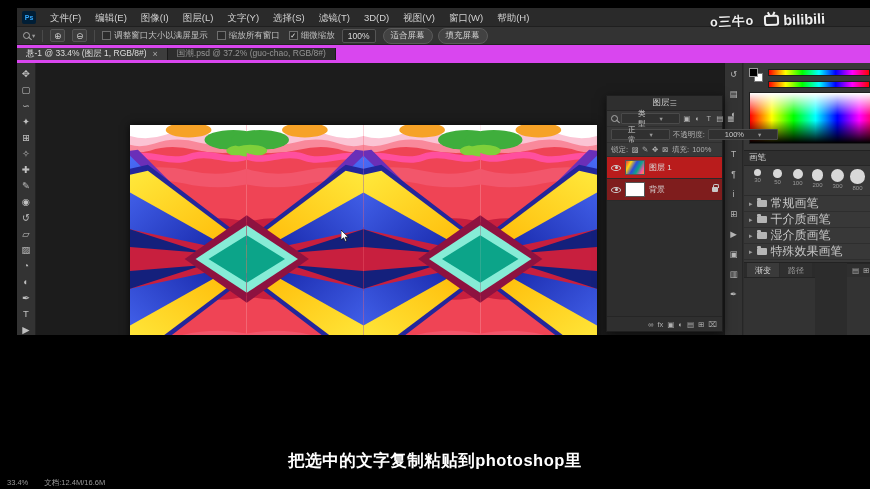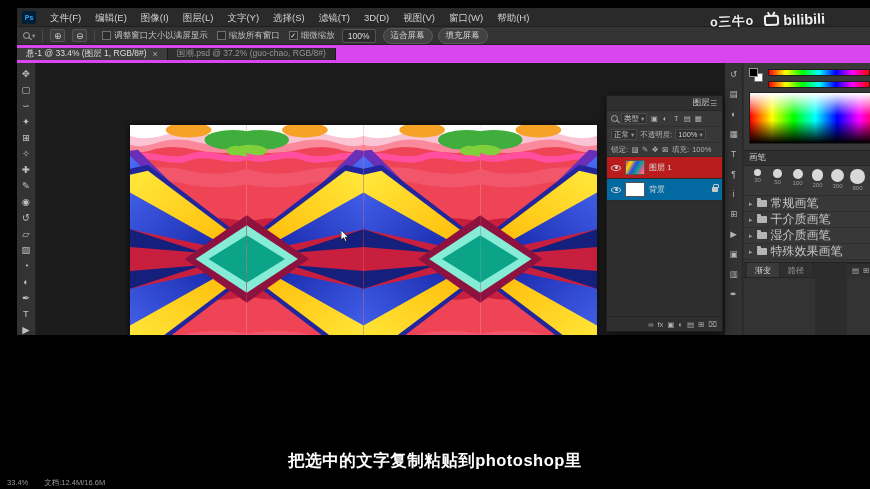--- a/index.html
+++ b/index.html
@@ -46,32 +46,32 @@
   .sw-bg{position:absolute;right:0;bottom:0;width:9px;height:9px;background:#fff;border:1px solid #888}
   .sw-fg{position:absolute;left:0;top:0;width:9px;height:9px;background:#0a0a0a;border:1px solid #aaa}
 
   
   .doc-canvas{position:absolute;left:113px;top:62px;width:467px;height:268px;box-shadow:0 0 8px rgba(0,0,0,.75);background:#fff}
   .doc-canvas svg{display:block}
   .cursor{position:absolute;left:324px;top:165px;width:9px;height:12px;z-index:8}
 
   
   .layers-panel{position:absolute;left:589px;top:32px;width:117px;bottom:3px;background:#383838;border:1px solid #1e1e1e;box-shadow:0 3px 10px rgba(0,0,0,.55);display:flex;flex-direction:column;font-size:8px;z-index:10}
-  .lp-header{height:15px;background:#2f2f2f;display:flex;align-items:center;justify-content:flex-end;padding:0 5px;border-bottom:1px solid #252525;flex:none}
+  .lp-header{height:15px;background:#2f2f2f;display:flex;align-items:center;justify-content:center;padding:0 5px;border-bottom:1px solid #252525;flex:none}
   .lp-title{color:#d5d5d5;font-size:8.5px}
   .pmenu{color:#9a9a9a;font-size:8px}
   .lp-row{height:16px;display:flex;align-items:center;gap:3px;padding:0 4px;border-bottom:1px solid #2e2e2e;flex:none}
   .lp-row.short{height:14px}
   .mini-ic{font-size:7.5px;color:#b5b5b5;display:inline-flex;align-items:center;justify-content:center;min-width:8px}
-  .dd{border:1px solid #4a4a4a;background:#303030;padding:0 2px;height:11px;display:inline-flex;align-items:center;gap:2px;font-size:7.5px;color:#ccc;border-radius:1px}
+  .dd{border:1px solid #4a4a4a;background:#303030;padding:0 16px;height:11px;display:inline-flex;align-items:center;gap:14px;font-size:7.5px;color:#ccc;border-radius:1px}
   .lp-label{font-size:7.5px;color:#b0b0b0;white-space:nowrap}
   .mag{width:7px;height:7px;border:1px solid #a8a8a8;border-radius:50%;position:relative;display:inline-block;flex:none}
   .mag::after{content:'';position:absolute;width:4px;height:1.2px;background:#a8a8a8;right:-3px;bottom:-1px;transform:rotate(40deg)}
   .layers-list{flex:1;background:#303030;overflow:hidden;display:flex;flex-direction:column}
-  .layer-row{height:22px;display:flex;align-items:center;gap:4px;padding:0 4px;border-bottom:1px solid #2a2a2a;background:#0369a1;flex:none}
+  .layer-row{height:22px;display:flex;align-items:center;gap:4px;padding:0 4px;border-bottom:1px solid #2a2a2a;background:#7f1d1d;flex:none}
   .layer-row.selected{background:#b91c1c}
   .layers-fill{flex:1;background:#2e2e2e}
   .eye{width:10px;height:6px;border:1px solid #cfcfcf;border-radius:50%;position:relative;display:inline-block;flex:none}
   .eye::after{content:'';position:absolute;left:2.5px;top:0.5px;width:3px;height:3px;border-radius:50%;background:#cfcfcf}
   .thumb{width:20px;height:15px;border:1px solid #555;flex:none}
   .thumb-art{background:linear-gradient(120deg,#e8304a 0%,#ffd60e 22%,#2f4bdc 45%,#0ca489 65%,#ff4f9e 85%,#f6a227 100%)}
   .thumb-bg{background:#fff}
   .lname{flex:1;color:#dcdcdc;font-size:8px;white-space:nowrap;overflow:hidden}
   .lock-ic{width:6px;height:5px;background:#c9c9c9;border-radius:1px;position:relative;display:inline-block;flex:none;margin-left:auto}
   .lock-ic::before{content:'';position:absolute;top:-3px;left:0.5px;width:4px;height:3px;border:1px solid #c9c9c9;border-bottom:none;border-radius:2px 2px 0 0}

